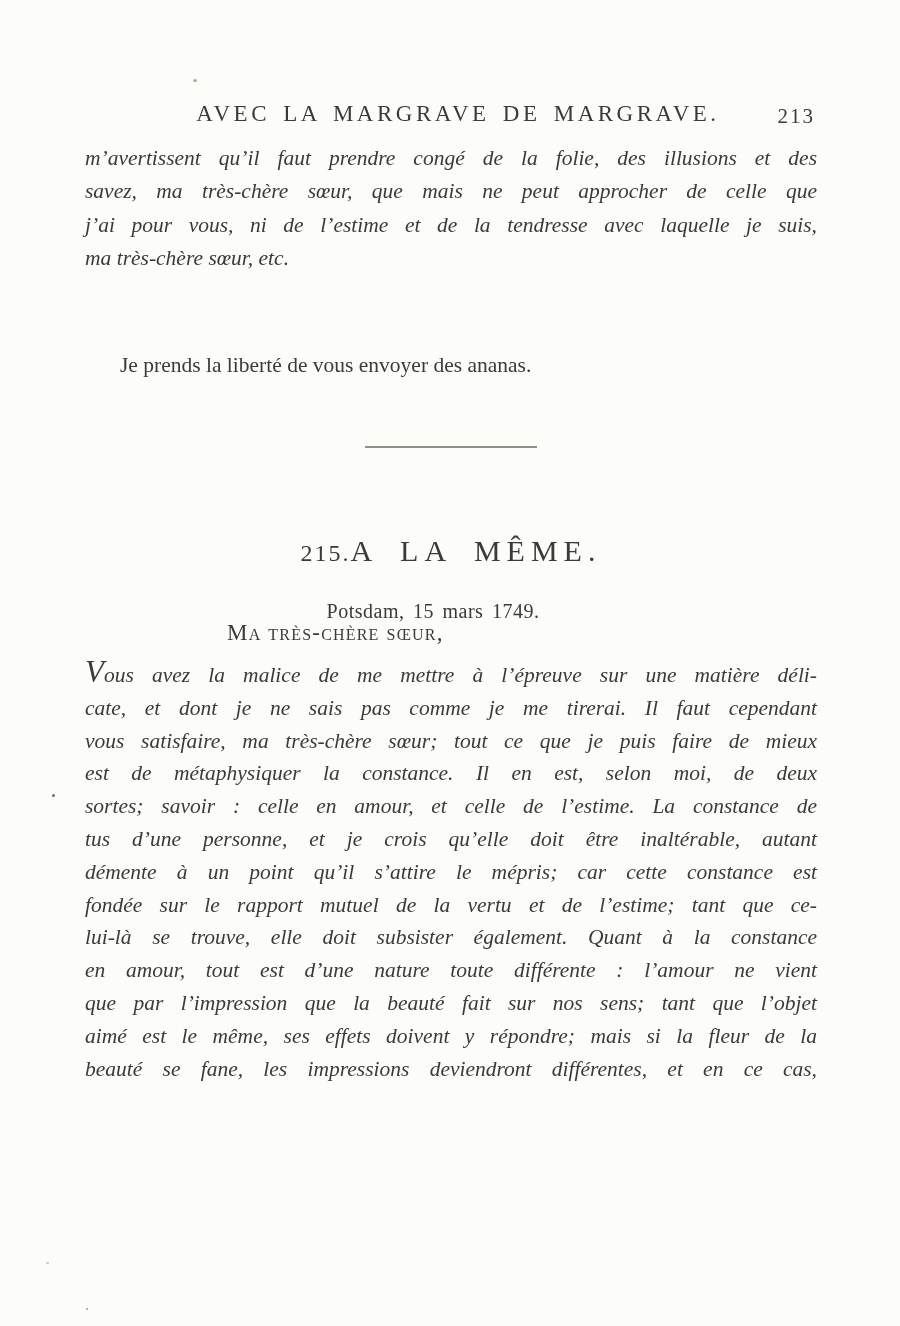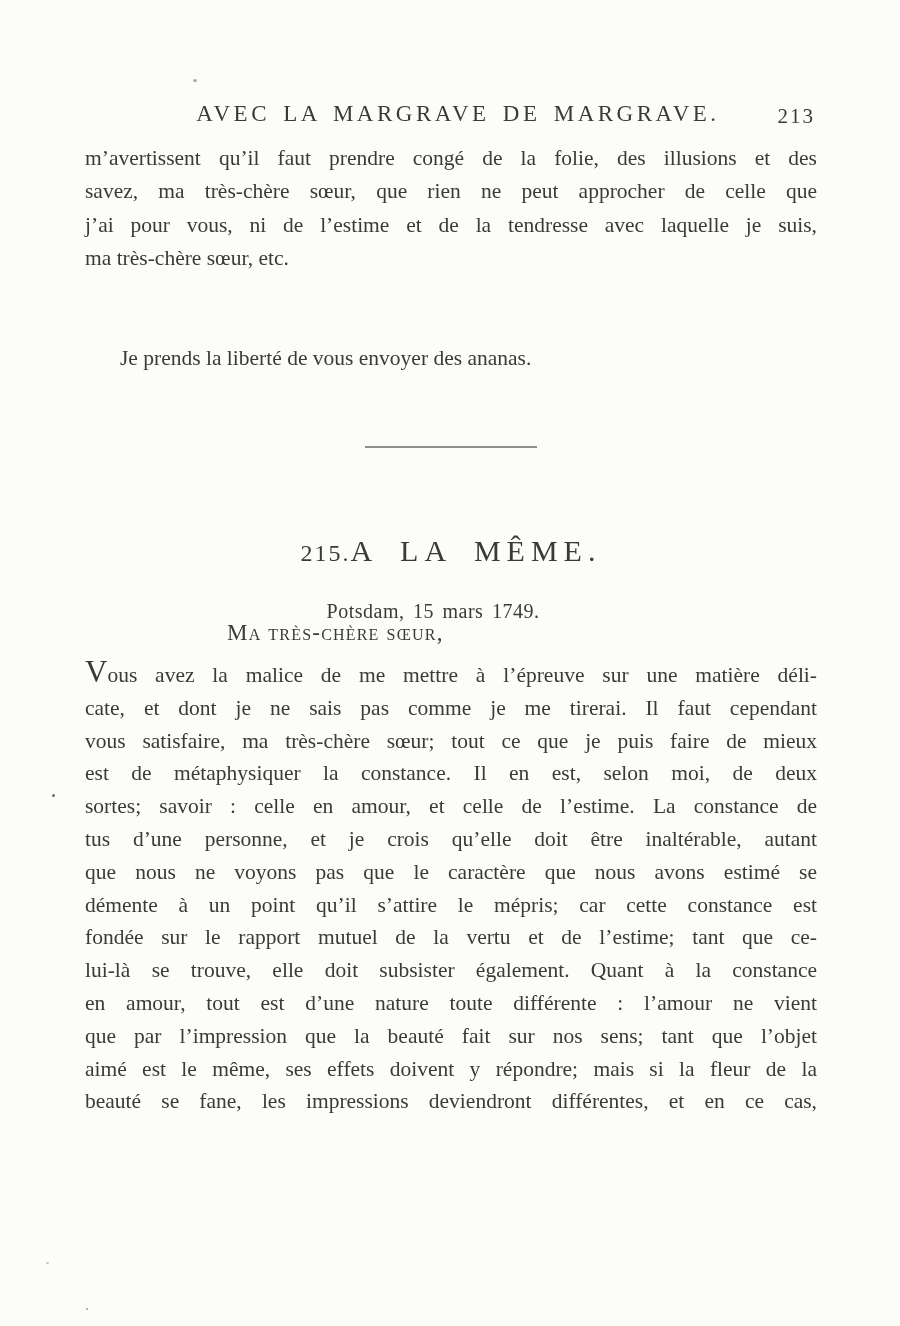--- a/index.html
+++ b/index.html
@@ -23,31 +23,31 @@
     font-size:23px; letter-spacing:3.5px; word-spacing:4px;
     padding-left:14px;
   }
   .folio {
     position:absolute; right:2px; top:3px;
     font-size:21px; letter-spacing:2px;
   }
 
   
   .para { position:absolute; left:85px; width:732px; font-size:21.5px; }
-  .pline { line-height:33.4px; white-space:nowrap; }
+  .pline { line-height:33.4px; white-space:nowrap;font-style:italic; }
   .para .jl { text-align:justify; text-align-last:justify; white-space:normal; }
   .para-cont .pline { line-height:33.4px; }
   .para-main .pline { line-height:32.8px; }
 
   .para-main .pline:first-child::first-letter {
     font-size:31px; line-height:1px;
   }
 
   .postscript {
-    position:absolute; left:120px; top:342px; width:690px;
+    position:absolute; left:120px; top:349px; width:690px;
     font-size:21.5px; line-height:33px;
   }
 
   .divider {
     position:absolute; left:365px; top:446px; width:172px; height:1.6px;
     background: var(--rule);
   }
 
   .section-heading {
     position:absolute; left:85px; top:534px; width:732px;
@@ -78,21 +78,21 @@
 
 <div class="page">
 
   <div class="running-head">
     <span class="head-title">AVEC LA MARGRAVE DE MARGRAVE.</span>
     <span class="folio">213</span>
   </div>
 
   <div class="para para-cont" style="top:142px;">
       <div class="pline jl">m’avertissent qu’il faut prendre congé de la folie, des illusions et des</div>
-      <div class="pline jl">savez, ma très-chère sœur, que rien ne peut approcher de celle que</div>
+      <div class="pline jl">savez, ma très-chère sœur, que mais ne peut approcher de celle que</div>
       <div class="pline jl">j’ai pour vous, ni de l’estime et de la tendresse avec laquelle je suis,</div>
       <div class="pline">ma très-chère sœur, etc.</div>
     </div>
 
   <div class="postscript">Je prends la liberté de vous envoyer des ananas.</div>
 
   <div class="divider"></div>
 
   <div class="section-heading">
     <span class="sec-num">215.</span>
@@ -103,21 +103,20 @@
 
   <div class="salutation">Ma très-chère sœur,</div>
 
   <div class="para para-main" style="top:659px;">
       <div class="pline jl">Vous avez la malice de me mettre à l’épreuve sur une matière déli-</div>
       <div class="pline jl">cate, et dont je ne sais pas comme je me tirerai. Il faut cependant</div>
       <div class="pline jl">vous satisfaire, ma très-chère sœur; tout ce que je puis faire de mieux</div>
       <div class="pline jl">est de métaphysiquer la constance. Il en est, selon moi, de deux</div>
       <div class="pline jl">sortes; savoir : celle en amour, et celle de l’estime. La constance de</div>
       <div class="pline jl">tus d’une personne, et je crois qu’elle doit être inaltérable, autant</div>
-      <div class="pline jl">que nous ne voyons pas que le caractère que nous avons estimé se</div>
       <div class="pline jl">démente à un point qu’il s’attire le mépris; car cette constance est</div>
       <div class="pline jl">fondée sur le rapport mutuel de la vertu et de l’estime; tant que ce-</div>
       <div class="pline jl">lui-là se trouve, elle doit subsister également. Quant à la constance</div>
       <div class="pline jl">en amour, tout est d’une nature toute différente : l’amour ne vient</div>
       <div class="pline jl">que par l’impression que la beauté fait sur nos sens; tant que l’objet</div>
       <div class="pline jl">aimé est le même, ses effets doivent y répondre; mais si la fleur de la</div>
       <div class="pline jl">beauté se fane, les impressions deviendront différentes, et en ce cas,</div>
     </div>
 
   <div class="speck speck-1"></div>

